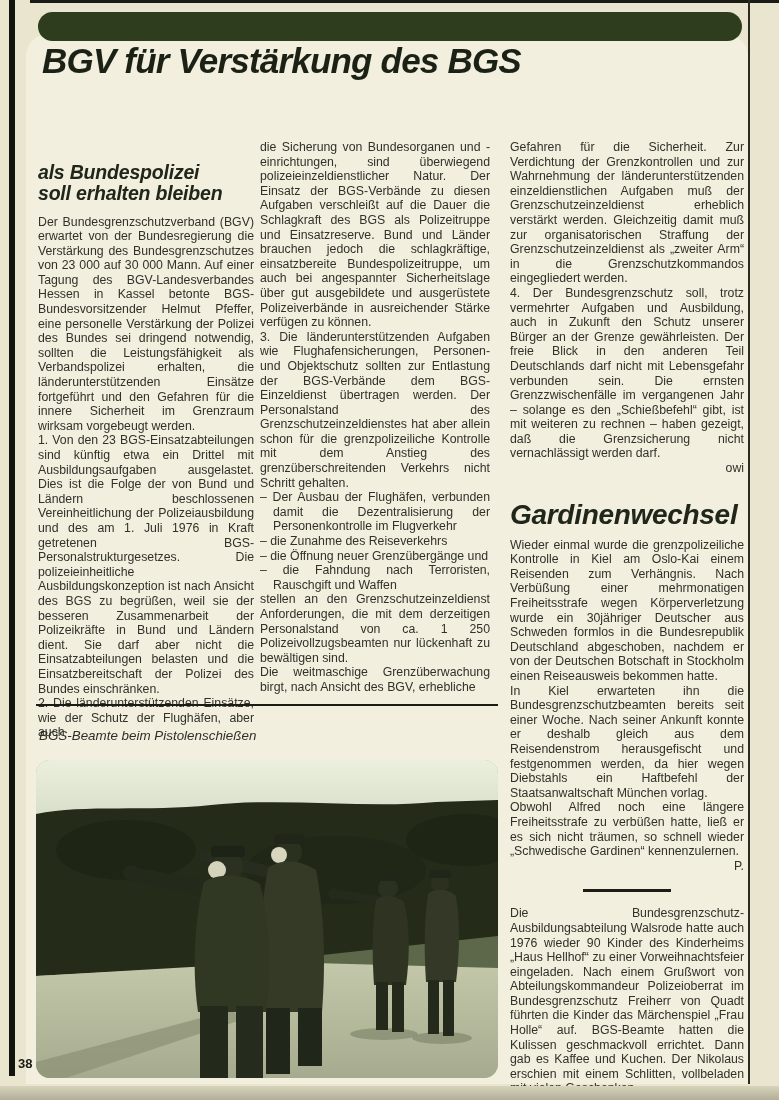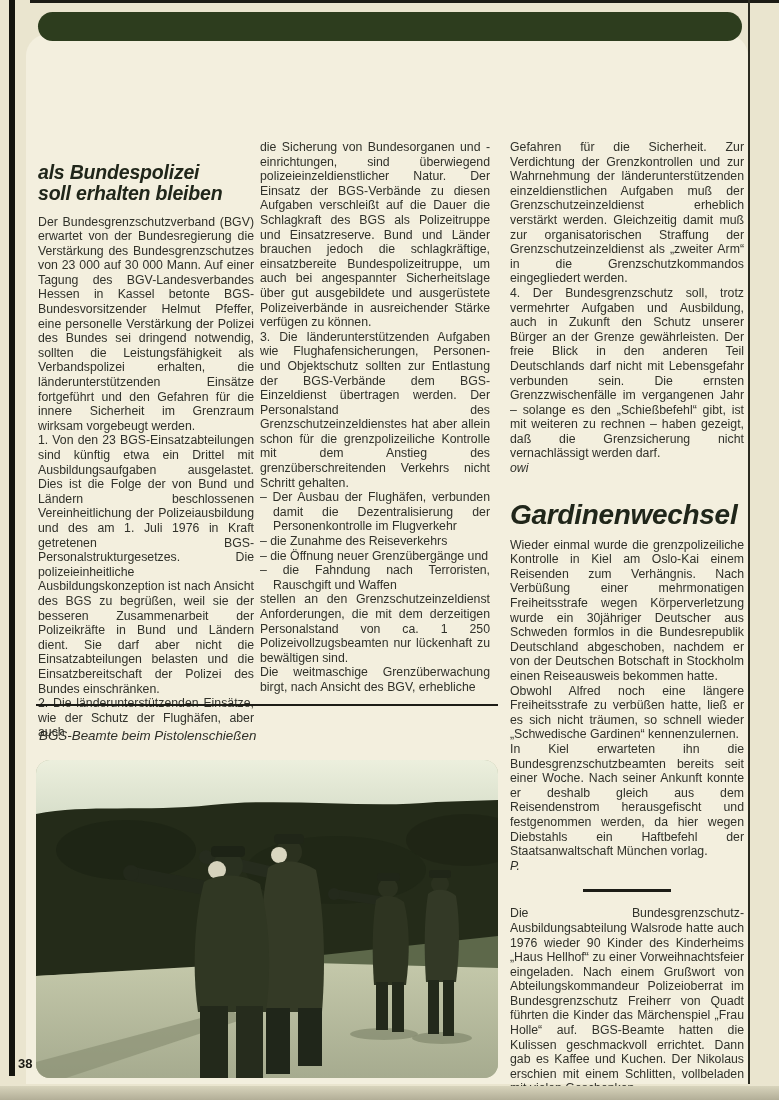--- a/index.html
+++ b/index.html
@@ -31,21 +31,21 @@
   .col1 { left:38px;  width:216px; }
   .col2 { left:260px; width:230px; }
   .col3 { left:510px; width:234px; }
   .col p { margin:0; }
   .subhead {
     margin:0 0 10px 0;
     font-size:19.5px; line-height:21.5px; letter-spacing:-0.2px;
     font-weight:bold; font-style:italic; color:#20261a;
   }
   .bullet { padding-left:13px; text-indent:-13px; }
-  .byline { margin:0; margin-top:-14.6px; text-align:left;font-style:italic; }
+  .byline { margin:0; margin-top:-14.6px; text-align:right; }
   .section-title {
     margin:26px 0 10px 0;
     font-size:28px; line-height:26px; letter-spacing:-0.3px;
     font-weight:bold; font-style:italic; color:#20261a;
   }
   .short-rule { width:88px; height:3px; background:#1c1c16; margin:16px auto 14px auto; }
 
   .photo-divider { position:absolute; left:36px; top:704px; width:462px; height:2px; background:#1c1c16; }
   .photo-caption { position:absolute; left:39px; top:728px; font-style:italic; font-size:13.4px; color:#2e2f28; }
   .photo-frame {
@@ -59,21 +59,21 @@
 <body>
 
 <div>
   <div class="top-edge"></div>
   <div class="edge-left"></div>
   <div class="edge-right"></div>
   <div class="panel"></div>
   <div class="top-bar"></div>
 
   <h1 class="headline">
-    <br>
+    <span>BGV für Verstärkung des BGS</span><br>
   </h1>
 
   <div class="col col1">
     <h2 class="subhead">
       <br>
       <span>als Bundespolizei</span><br>
       <span>soll erhalten bleiben</span>
     </h2>
     <p>Der Bundesgrenzschutzverband (BGV) erwartet von der Bundesregierung die Verstärkung des Bundesgrenzschutzes von 23 000 auf 30 000 Mann. Auf einer Tagung des BGV-Landesverbandes Hessen in Kassel betonte BGS-Bundesvorsitzender Helmut Pfeffer, eine personelle Verstärkung der Polizei des Bundes sei dringend notwendig, sollten die Leistungsfähigkeit als Verbandspolizei erhalten, die länderunterstützenden Einsätze fortgeführt und den Gefahren für die innere Sicherheit im Grenzraum wirksam vorgebeugt werden.</p>
     <p>1. Von den 23 BGS-Einsatzabteilungen sind künftig etwa ein Drittel mit Ausbildungsaufgaben ausgelastet. Dies ist die Folge der von Bund und Ländern beschlossenen Vereinheitlichung der Polizeiausbildung und des am 1. Juli 1976 in Kraft getretenen BGS-Personalstrukturgesetzes. Die polizeieinheitliche Ausbildungskonzeption ist nach Ansicht des BGS zu begrüßen, weil sie der besseren Zusammenarbeit der Polizeikräfte in Bund und Ländern dient. Sie darf aber nicht die Einsatzabteilungen belasten und die Einsatzbereitschaft der Polizei des Bundes einschränken.</p>
@@ -91,22 +91,22 @@
     <p>Die weitmaschige Grenzüberwachung birgt, nach Ansicht des BGV, erhebliche</p>
   </div>
 
   <div class="col col3">
     <p>Gefahren für die Sicherheit. Zur Verdichtung der Grenzkontrollen und zur Wahrnehmung der länderunterstützenden einzeldienstlichen Aufgaben muß der Grenzschutzeinzeldienst erheblich verstärkt werden. Gleichzeitig damit muß zur organisatorischen Straffung der Grenzschutzeinzeldienst als „zweiter Arm“ in die Grenzschutzkommandos eingegliedert werden.</p>
     <p>4. Der Bundesgrenzschutz soll, trotz vermehrter Aufgaben und Ausbildung, auch in Zukunft den Schutz unserer Bürger an der Grenze gewährleisten. Der freie Blick in den anderen Teil Deutschlands darf nicht mit Lebensgefahr verbunden sein. Die ernsten Grenzzwischenfälle im vergangenen Jahr – solange es den „Schießbefehl“ gibt, ist mit weiteren zu rechnen – haben gezeigt, daß die Grenzsicherung nicht vernachlässigt werden darf.</p>
     <p class="byline">owi</p>
 
     <h2 class="section-title">Gardinenwechsel</h2>
     <p>Wieder einmal wurde die grenzpolizeiliche Kontrolle in Kiel am Oslo-Kai einem Reisenden zum Verhängnis. Nach Verbüßung einer mehrmonatigen Freiheitsstrafe wegen Körperverletzung wurde ein 30jähriger Deutscher aus Schweden formlos in die Bundesrepublik Deutschland abgeschoben, nachdem er von der Deutschen Botschaft in Stockholm einen Reiseausweis bekommen hatte.</p>
+    <p>In Kiel erwarteten ihn die Bundesgrenzschutzbeamten bereits seit einer Woche. Nach seiner Ankunft konnte er deshalb gleich aus dem Reisendenstrom herausgefischt und festgenommen werden, da hier wegen Diebstahls ein Haftbefehl der Staatsanwaltschaft München vorlag.</p>
     <p>Obwohl Alfred noch eine längere Freiheitsstrafe zu verbüßen hatte, ließ er es sich nicht träumen, so schnell wieder „Schwedische Gardinen“ kennenzulernen.</p>
-    <p>In Kiel erwarteten ihn die Bundesgrenzschutzbeamten bereits seit einer Woche. Nach seiner Ankunft konnte er deshalb gleich aus dem Reisendenstrom herausgefischt und festgenommen werden, da hier wegen Diebstahls ein Haftbefehl der Staatsanwaltschaft München vorlag.</p>
     <p class="byline">P.</p>
 
     <div class="short-rule"></div>
 
     <p>Die Bundesgrenzschutz-Ausbildungsabteilung Walsrode hatte auch 1976 wieder 90 Kinder des Kinderheims „Haus Hellhof“ zu einer Vorweihnachtsfeier eingeladen. Nach einem Grußwort von Abteilungskommandeur Polizeioberrat im Bundesgrenzschutz Freiherr von Quadt führten die Kinder das Märchenspiel „Frau Holle“ auf. BGS-Beamte hatten die Kulissen geschmackvoll errichtet. Dann gab es Kaffee und Kuchen. Der Nikolaus erschien mit einem Schlitten, vollbeladen mit vielen Geschenken.</p>
     <p class="byline">owi</p>
   </div>
 
   <div class="photo-divider"></div>
   <div class="photo-caption">BGS-Beamte beim Pistolenschießen</div>

